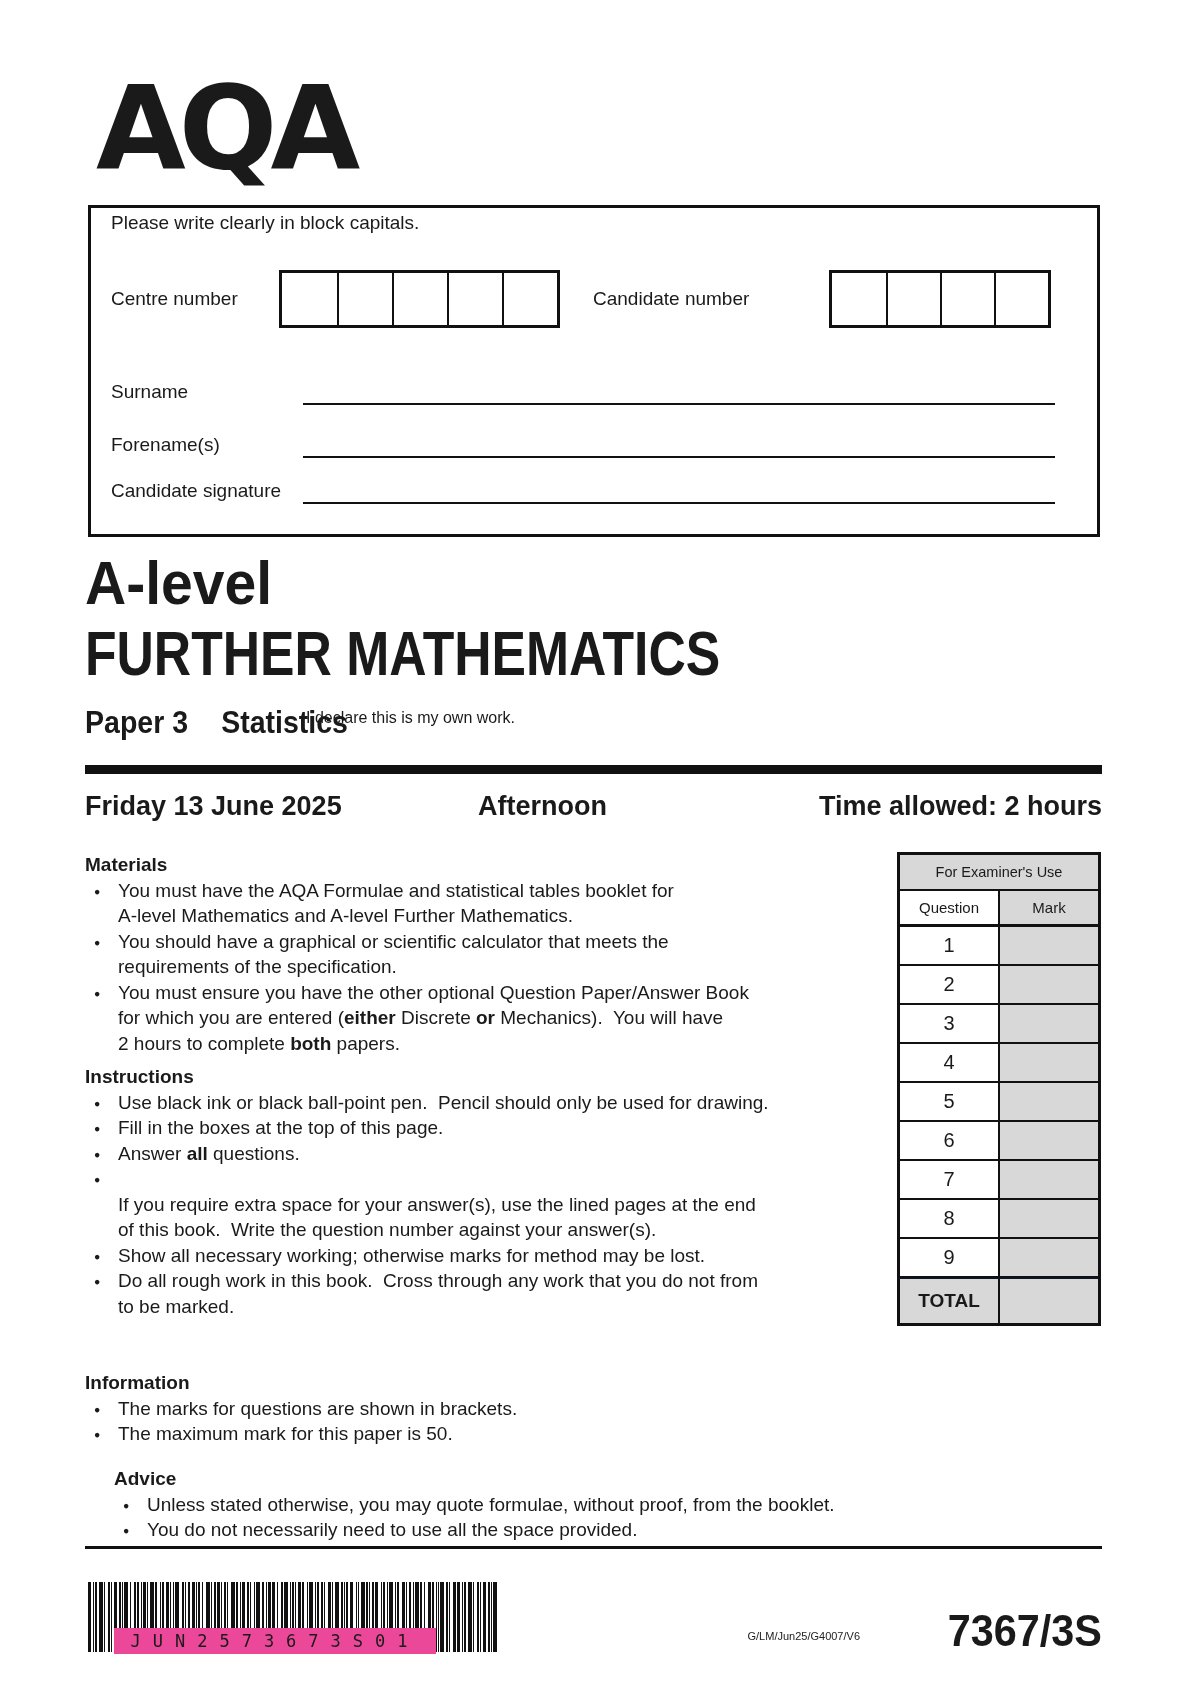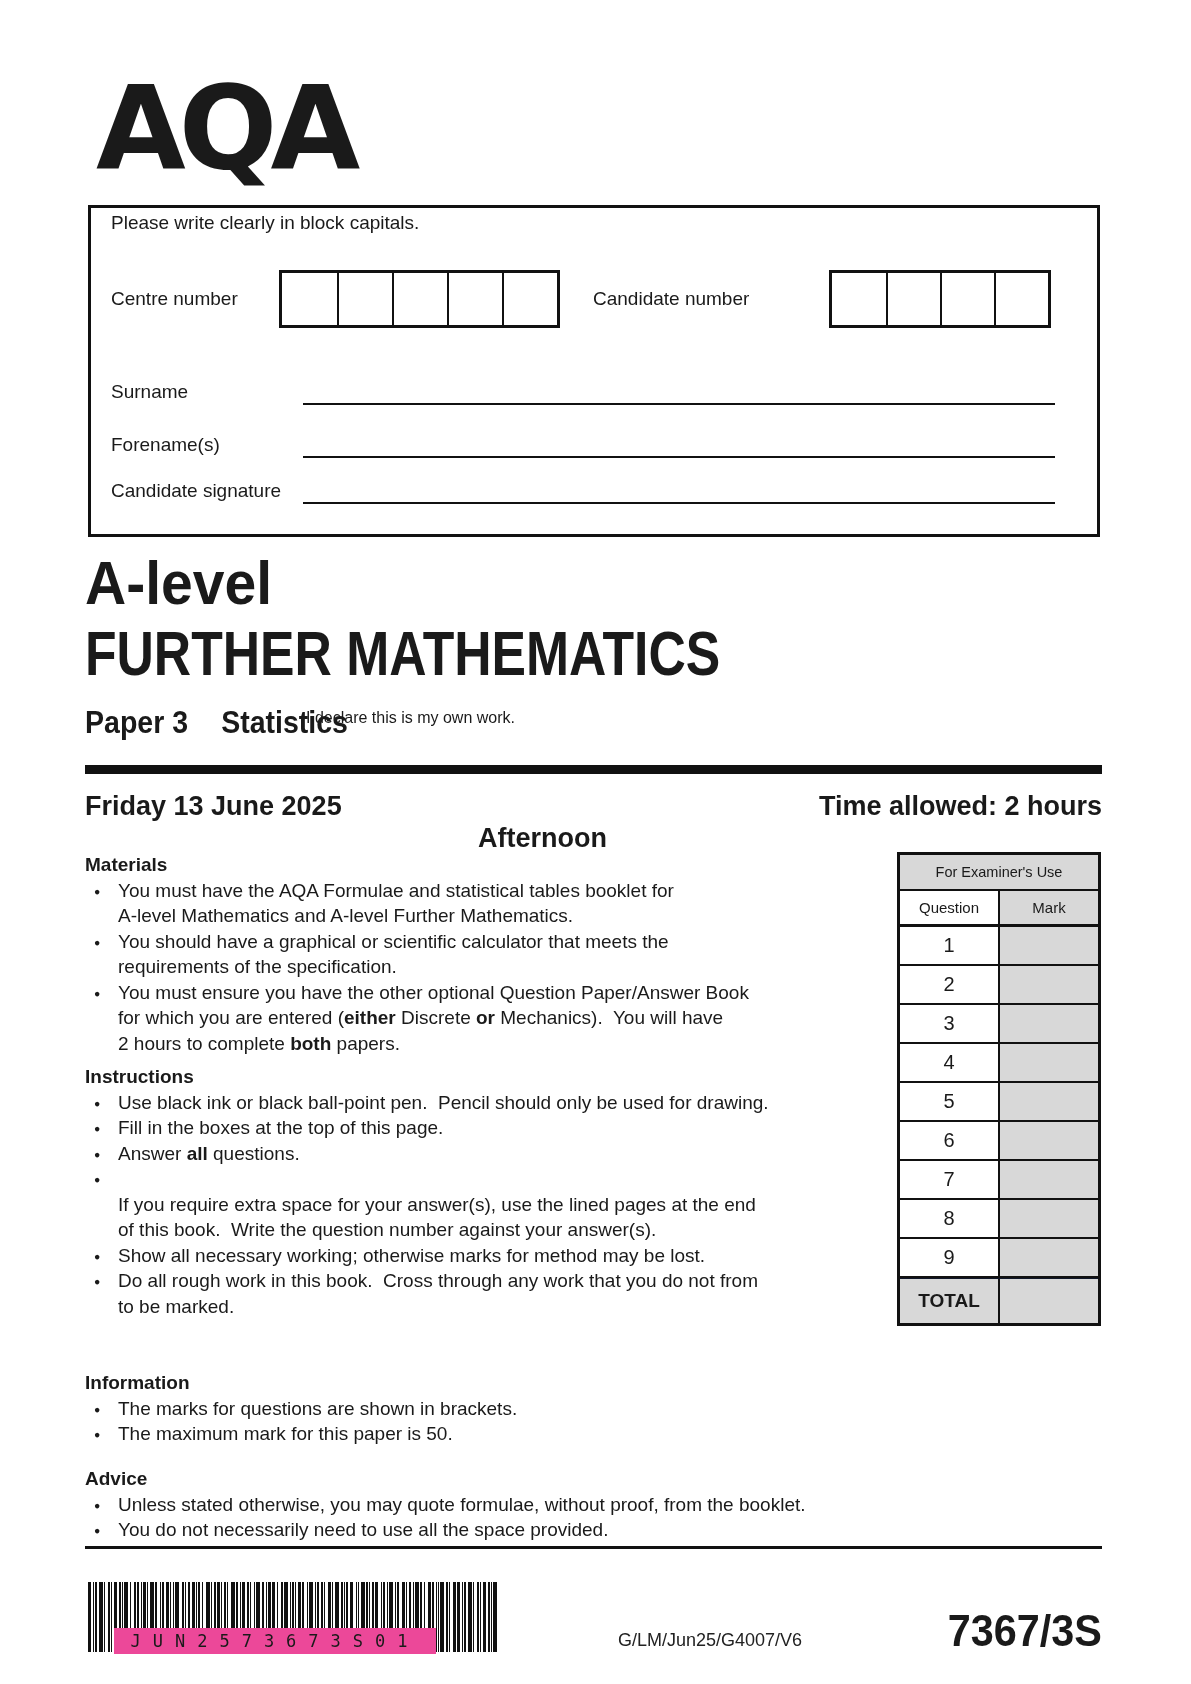--- a/index.html
+++ b/index.html
@@ -44,33 +44,33 @@
   
   .qual-title { left:85px; top:552px; font-size:62px; font-weight:bold; line-height:1; transform:scaleX(0.92); transform-origin:left; }
   .subj-title { left:85px; top:622px; font-size:63px; font-weight:bold; line-height:1; transform:scaleX(0.82); transform-origin:left; letter-spacing:0; }
   .paper-line { left:85px; top:705px; font-size:31px; font-weight:bold; transform:scaleX(0.92); transform-origin:left; }
   .paper-line .topic { margin-left:36px; }
   .title-rule { left:85px; top:765px; width:1017px; height:9px; background:#111; }
 
   
   .session-row { font-size:27px; font-weight:bold; top:791px; }
   .sess-date { left:85px; }
-  .sess-part { left:478px;margin-top:32px; }
+  .sess-part { left:478px; }
   .sess-time { right:89px; text-align:right; }
 
   
   .section { left:85px; width:940px; font-size:19px; line-height:25.5px; }
   .sec-heading { font-weight:bold; }
   .bullets { list-style:none; }
   .bullets li { position:relative; padding-left:33px; white-space:pre-wrap; }
   .bullets li::before { content:"\25CF"; position:absolute; left:9px; top:1px; font-size:10.5px; }
   .sec-materials { top:852px; }
   .sec-instructions { top:1064px; }
   .sec-information { top:1370px; }
-  .sec-advice { top:1466px; }
+  .sec-advice { top:1466px;margin-left:29px; }
 
   
   .ex-table { left:897px; top:852px; width:204px; border:3px solid #111; background:#fff; font-size:15px; }
   .ex-title { height:36px; background:#d8d8d8; border-bottom:2px solid #111; display:flex; align-items:center; justify-content:center; font-size:14.5px; }
   .ex-row { display:flex; border-bottom:2px solid #111; }
   .ex-row:last-child { border-bottom:none; }
   .ex-head { height:36px; border-bottom:3px solid #111; }
   .ex-cell-q { width:100px; display:flex; align-items:center; justify-content:center; border-right:2px solid #111; background:#fff; }
   .ex-cell-m { flex:1; background:#d8d8d8; }
   .ex-qrow { height:39px; }
@@ -82,21 +82,21 @@
   .footer-rule { left:85px; top:1546px; width:1017px; height:3px; background:#111; }
   .barcode { left:88px; top:1582px; width:410px; height:70px; }
   .barcode-bars { position:absolute; inset:0; display:flex; align-items:stretch; }
   .barcode-bars div { background:#111; height:100%; flex:none; }
   .barcode-label {
     position:absolute; left:26px; top:46px; width:322px; height:26px;
     background:#ec4899; display:flex; align-items:center; justify-content:center;
     font-family:"DejaVu Sans Mono", monospace; font-size:17px; letter-spacing:12px;
     white-space:nowrap; overflow:hidden;
   }
-  .doc-ref { left:560px; top:1630px; width:300px; text-align:center; font-size:18px; color:#222; }
+  .doc-ref { left:560px; top:1630px; width:300px; text-align:right; font-size:11px; color:#222; }
   .paper-code { right:89px; top:1606px; font-size:44px; font-weight:bold; transform:scaleX(0.94); transform-origin:right; }
 </style>
 </head>
 <body>
 
 <div class="abs logo">AQA</div>
 
 <div class="abs cand-box">
   <div class="abs cand-note">Please write clearly in block capitals.</div>
 

